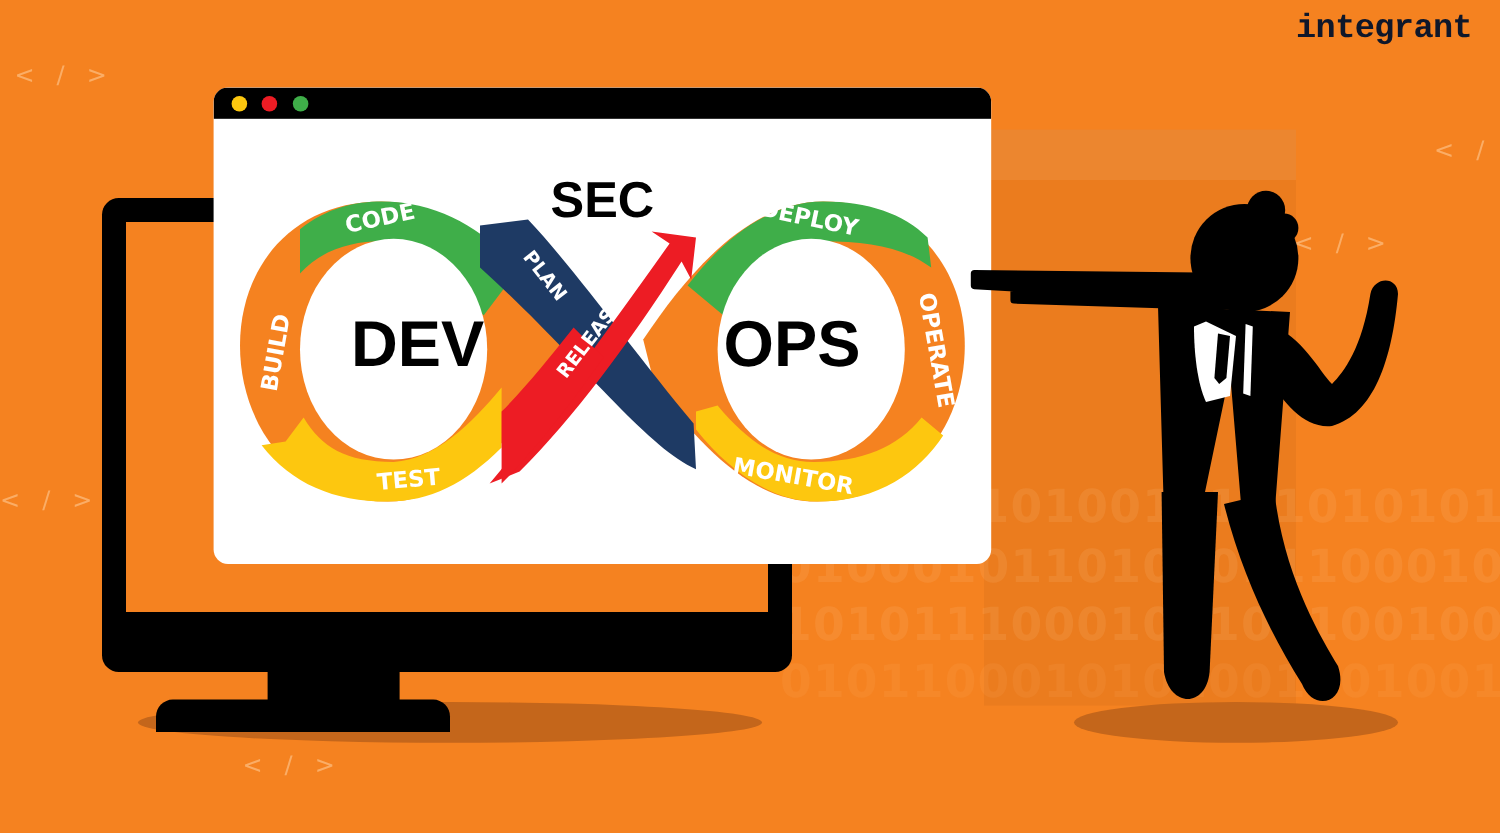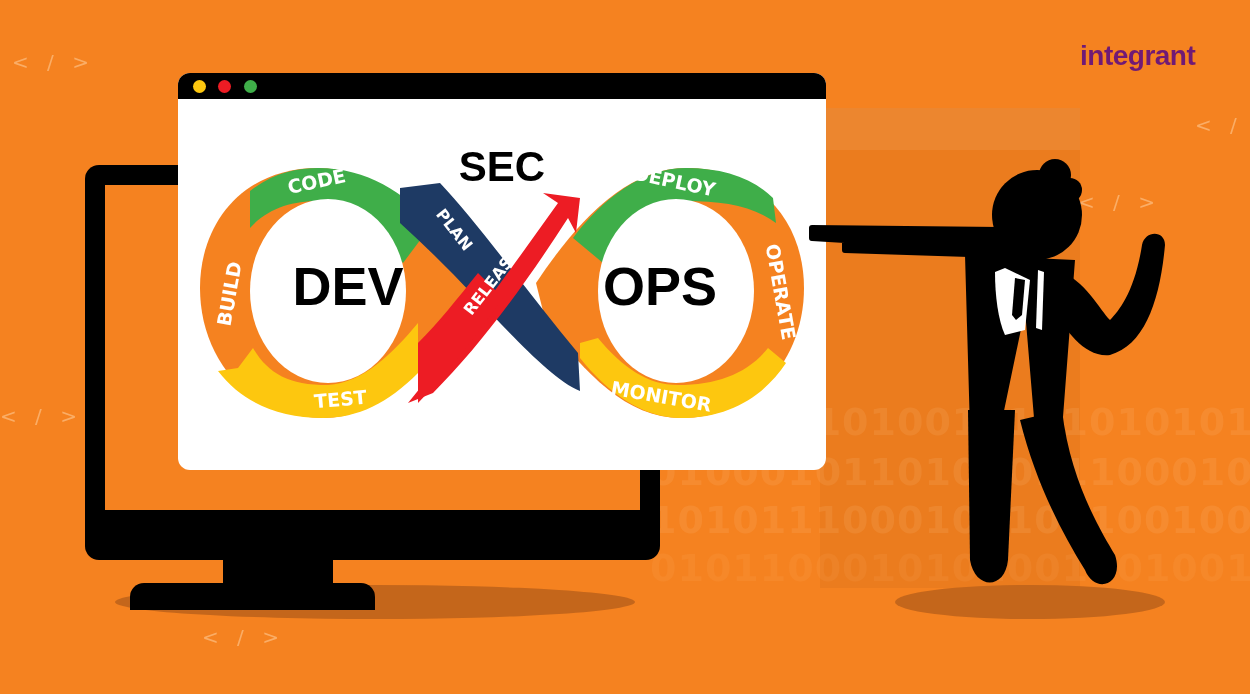--- a/index.html
+++ b/index.html
@@ -2,21 +2,21 @@
 <html><head>
 <meta charset="utf-8">
 <style>
   html,body{margin:0;padding:0;}
   body{width:1250px;height:694px;overflow:hidden;background:#f58220;position:relative;font-family:"Liberation Sans",sans-serif;}
   .abs{position:absolute;}
   .code-tag{position:absolute;color:rgba(255,210,160,0.55);font-family:"DejaVu Sans",sans-serif;font-size:20px;letter-spacing:6px;}
   .binary{position:absolute;left:650px;font-family:"DejaVu Sans",sans-serif;font-weight:bold;font-size:38px;color:rgba(255,200,140,0.14);letter-spacing:1px;white-space:nowrap;}
   .ghost-win{position:absolute;left:820px;top:108px;width:260px;height:480px;background:rgba(0,0,0,0.04);}
   .ghost-bar{position:absolute;left:820px;top:108px;width:260px;height:42px;background:rgba(255,255,255,0.08);}
-  .logo{position:absolute;left:1080px;top:40px;color:#701a75;font-family:Liberation Sans, sans-serif;font-weight:bold;font-size:28px;letter-spacing:-0.5px;}
+  .logo{position:absolute;left:1080px;top:9px;color:#0f172a;font-family:Liberation Mono, monospace;font-weight:bold;font-size:28px;letter-spacing:-0.5px;}
   .shadow{position:absolute;border-radius:50%;background:#c4661b;}
   .monitor{position:absolute;left:85px;top:165px;width:575px;height:395px;background:#000;border-radius:14px;}
   .monitor-inner{position:absolute;left:20px;top:20px;width:535px;height:325px;background:#f58220;}
   .neck{position:absolute;left:223px;top:555px;width:110px;height:40px;background:#000;}
   .base{position:absolute;left:130px;top:583px;width:245px;height:27px;background:#000;border-radius:14px 14px 0 0;}
   .window{position:absolute;left:178px;top:73px;width:648px;height:397px;background:#fff;border-radius:12px;overflow:hidden;}
   .titlebar{position:absolute;left:0;top:0;width:100%;height:26px;background:#000;}
   .dot{position:absolute;top:7px;width:13px;height:13px;border-radius:50%;}
   .diagram{position:absolute;left:0;top:0;}
 </style>

